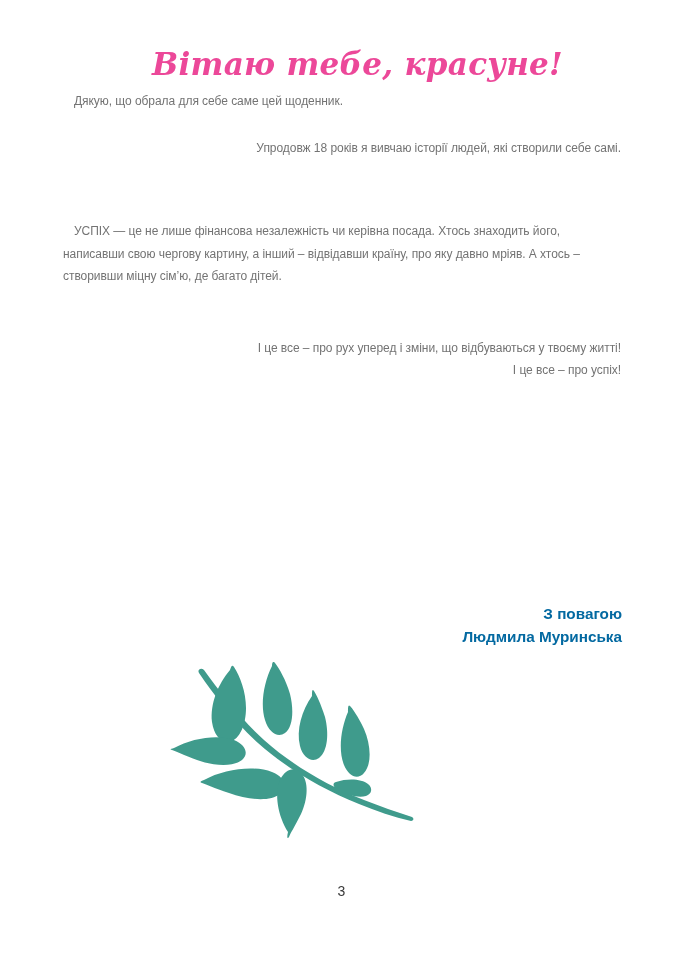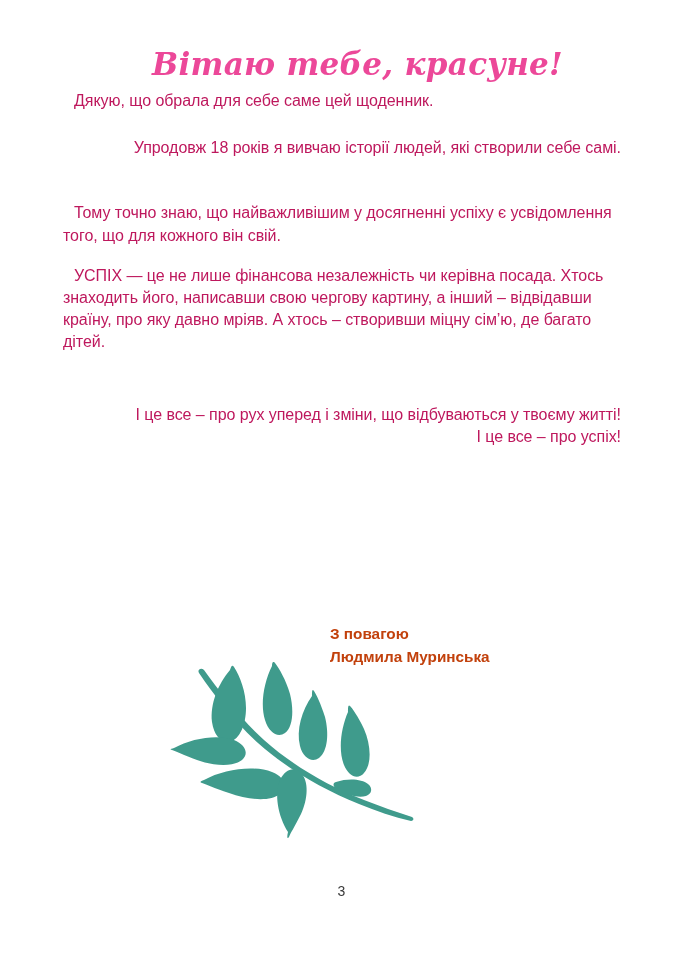--- a/index.html
+++ b/index.html
@@ -35,22 +35,22 @@
     line-height: 40px;
     white-space: nowrap;
   }
 
   
   .body-copy {
     position: absolute;
     left: 63px;
     top: 90px;
     width: 558px;
-    color: #be185d;
-    font-size: 16px;
+    color: #737373;
+    font-size: 12px;
     line-height: 22.2px;
     letter-spacing: -0.05px;
   }
 
   .body-copy p {
     margin: 0;
     text-indent: 11px;
   }
 
   .body-copy p.no-indent {
@@ -58,24 +58,24 @@
     text-align: right;
   }
 
   .gap-lg { height: 25px; }
   .gap-md { height: 18px; }
 
   
   .signature {
     position: absolute;
     left: 330px;
-    top: 622px;
+    top: 602px;
     width: 292px;
-    text-align: left;
-    color: #c2410c;
+    text-align: right;
+    color: #0369a1;
     font-size: 15.3px;
     font-weight: bold;
     line-height: 23px;
   }
 
   
   .branch {
     position: absolute;
     left: 168px;
     top: 662px;
@@ -109,21 +109,20 @@
 
     <div class="gap-lg"></div>
 
     <p class="no-indent">Упродовж 18 років я вивчаю історії людей, які створили себе самі.</p>
 
     <div class="gap-md"></div>
 
 
     <div class="gap-lg"></div>
 
-    <p>Тому точно знаю, що найважливішим у досягненні успіху є усвідомлення того, що для кожного він свій.</p>
 
     <div class="gap-md"></div>
 
     <p>УСПІХ —  це не лише фінансова незалежність чи керівна посада. Хтось знаходить його, написавши свою чергову картину, а інший – відвідавши країну, про яку давно мріяв. А хтось – створивши міцну сім’ю, де багато дітей.</p>
 
     <div class="gap-lg"></div>
 
 
     <div class="gap-lg"></div>
 

